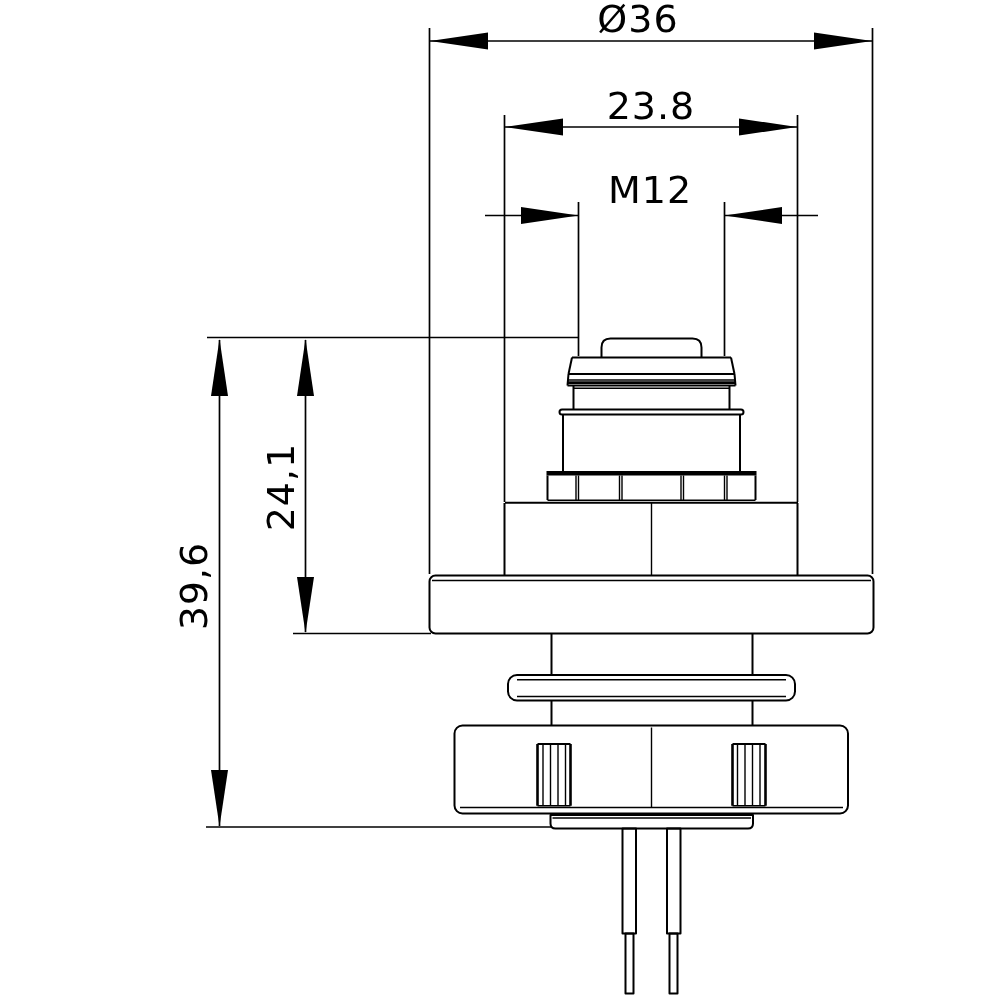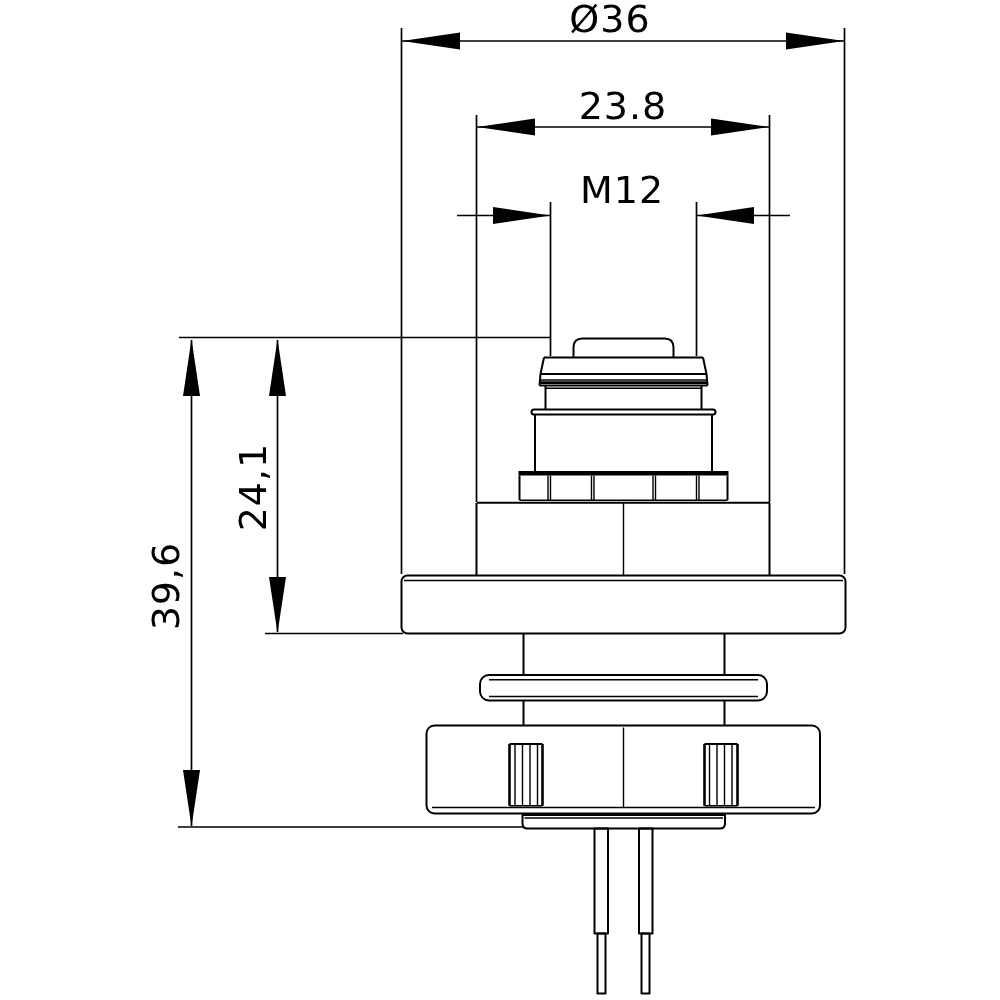--- a/index.html
+++ b/index.html
@@ -1,16 +1,16 @@
 <!DOCTYPE html>
 <html><head>
 <meta charset="utf-8">
 <style>
   html,body{margin:0;padding:0;background:#ffffff;}
-  .stage{position:relative;width:892px;height:1000px;background:#ffffff;overflow:hidden;}
+  .stage{position:relative;width:892px;height:1000px;background:#ffffff;overflow:hidden;padding-left:28px;}
   svg{display:block;}
   .ln{fill:none;stroke:#000000;stroke-width:2;stroke-linecap:butt;stroke-linejoin:round;}
   .dim{stroke-width:1.7;}
   .thin{stroke-width:1.4;}
   .bold{stroke-width:2.6;}
   .xbold{stroke-width:4.5;}
   .arrow{fill:#000000;stroke:none;}
   .cad-text{
     font-family:"DejaVu Sans","Liberation Sans",sans-serif;
     font-size:38px;

